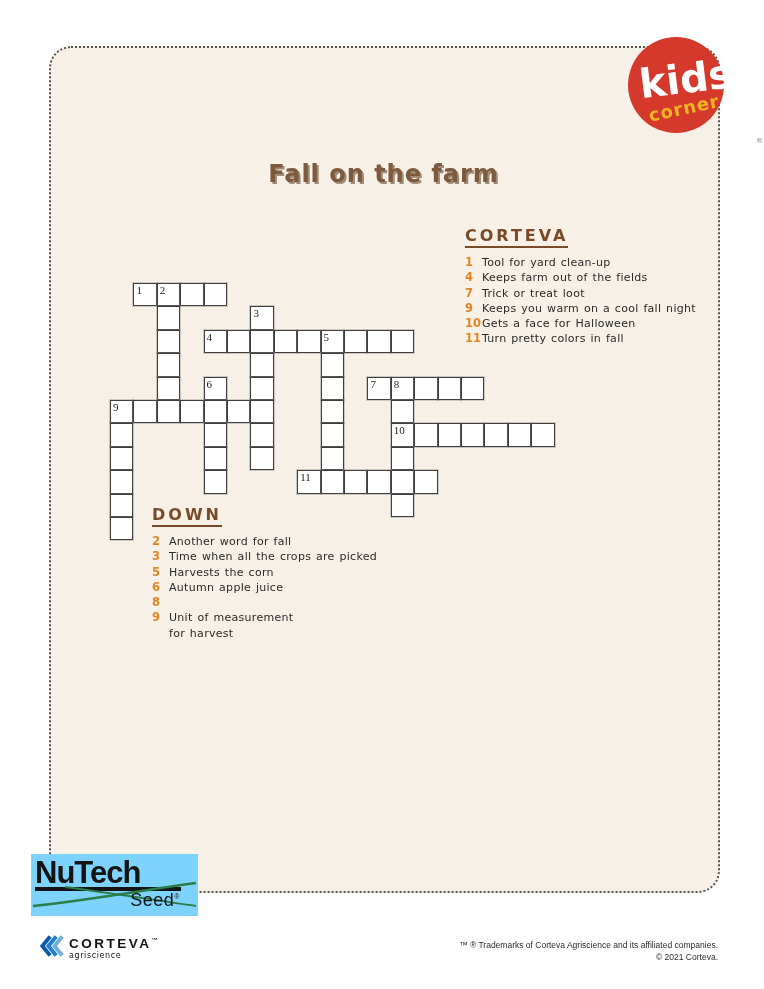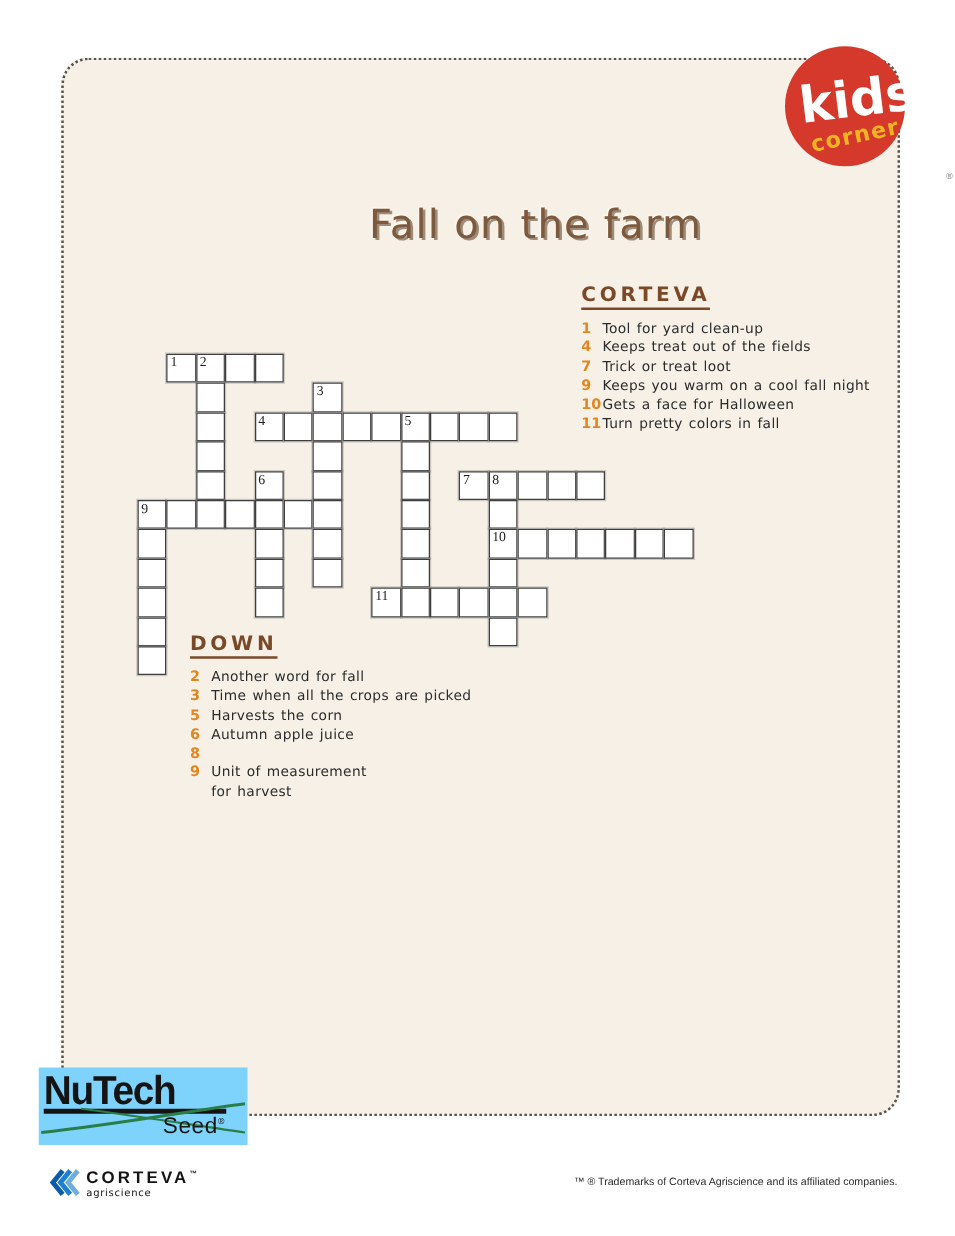--- a/index.html
+++ b/index.html
@@ -3,22 +3,22 @@
 <meta charset="utf-8">
 <style>
   html,body{margin:0;padding:0;background:#ffffff;}
   .page{position:relative;width:764px;height:989px;background:#ffffff;overflow:hidden;
         font-family:"DejaVu Sans",sans-serif;}
   
   .sheet{position:absolute;left:49px;top:46px;width:667px;height:843px;
          background:#f6f0e6;border:2px dotted #56524c;border-radius:22px;z-index:1;}
   
   .title{position:absolute;left:49px;top:160px;width:669px;text-align:center;z-index:2;
-         font-size:32px;font-weight:400;letter-spacing:1px;color:#7d5a3e;
-         text-shadow:2px 2px 0 rgba(86,58,34,.55), -1px -1px 0 rgba(255,250,240,.6);margin-left:45px;}
+         font-size:24px;font-weight:700;letter-spacing:1px;color:#7d5a3e;
+         text-shadow:2px 2px 0 rgba(86,58,34,.55), -1px -1px 0 rgba(255,250,240,.6);}
   
   .badge{position:absolute;left:627px;top:36px;width:98px;height:99px;z-index:3;}
   .badge-reg{position:absolute;left:756px;top:137px;font-size:7px;color:#8a8a8a;z-index:3;}
   
   .clues-section{position:absolute;z-index:2;}
   .across-section{left:465px;top:226px;width:240px;}
   .down-section{left:152px;top:505px;width:260px;}
   .clue-heading{display:inline-block;font-size:16px;font-weight:700;letter-spacing:3px;
                 color:#7a4a28;border-bottom:2px solid #7a4a28;padding-bottom:1px;margin-bottom:7px;}
   .clue{display:flex;align-items:flex-start;line-height:15.3px;}
@@ -74,21 +74,21 @@
     <div id="across-clues">
         <div class="clue">
           <span class="cnum">1</span>
           <span class="ctext">
             <div>Tool for yard clean-up</div>
           </span>
         </div>
         <div class="clue">
           <span class="cnum">4</span>
           <span class="ctext">
-            <div>Keeps treat out of the fields</div>
+            <div>Keeps farm out of the fields</div>
           </span>
         </div>
         <div class="clue">
           <span class="cnum">7</span>
           <span class="ctext">
             <div>Trick or treat loot</div>
           </span>
         </div>
         <div class="clue">
           <span class="cnum">9</span>
@@ -257,15 +257,16 @@
       <polyline points="28,2 19,13 28,24" fill="none" stroke="#6fadde" stroke-width="4.5"></polyline>
     </svg>
     <div>
       <div class="corteva-name"><span>CORTEVA</span><sup>™</sup></div>
       <div class="corteva-sub">agriscience</div>
     </div>
   </div>
 
   <div class="legal">
     <div>™ ® Trademarks of Corteva Agriscience and its affiliated companies.</div>
+    <div>© 2021 Corteva.</div>
   </div>
 
 </div>
 
 </body></html>

